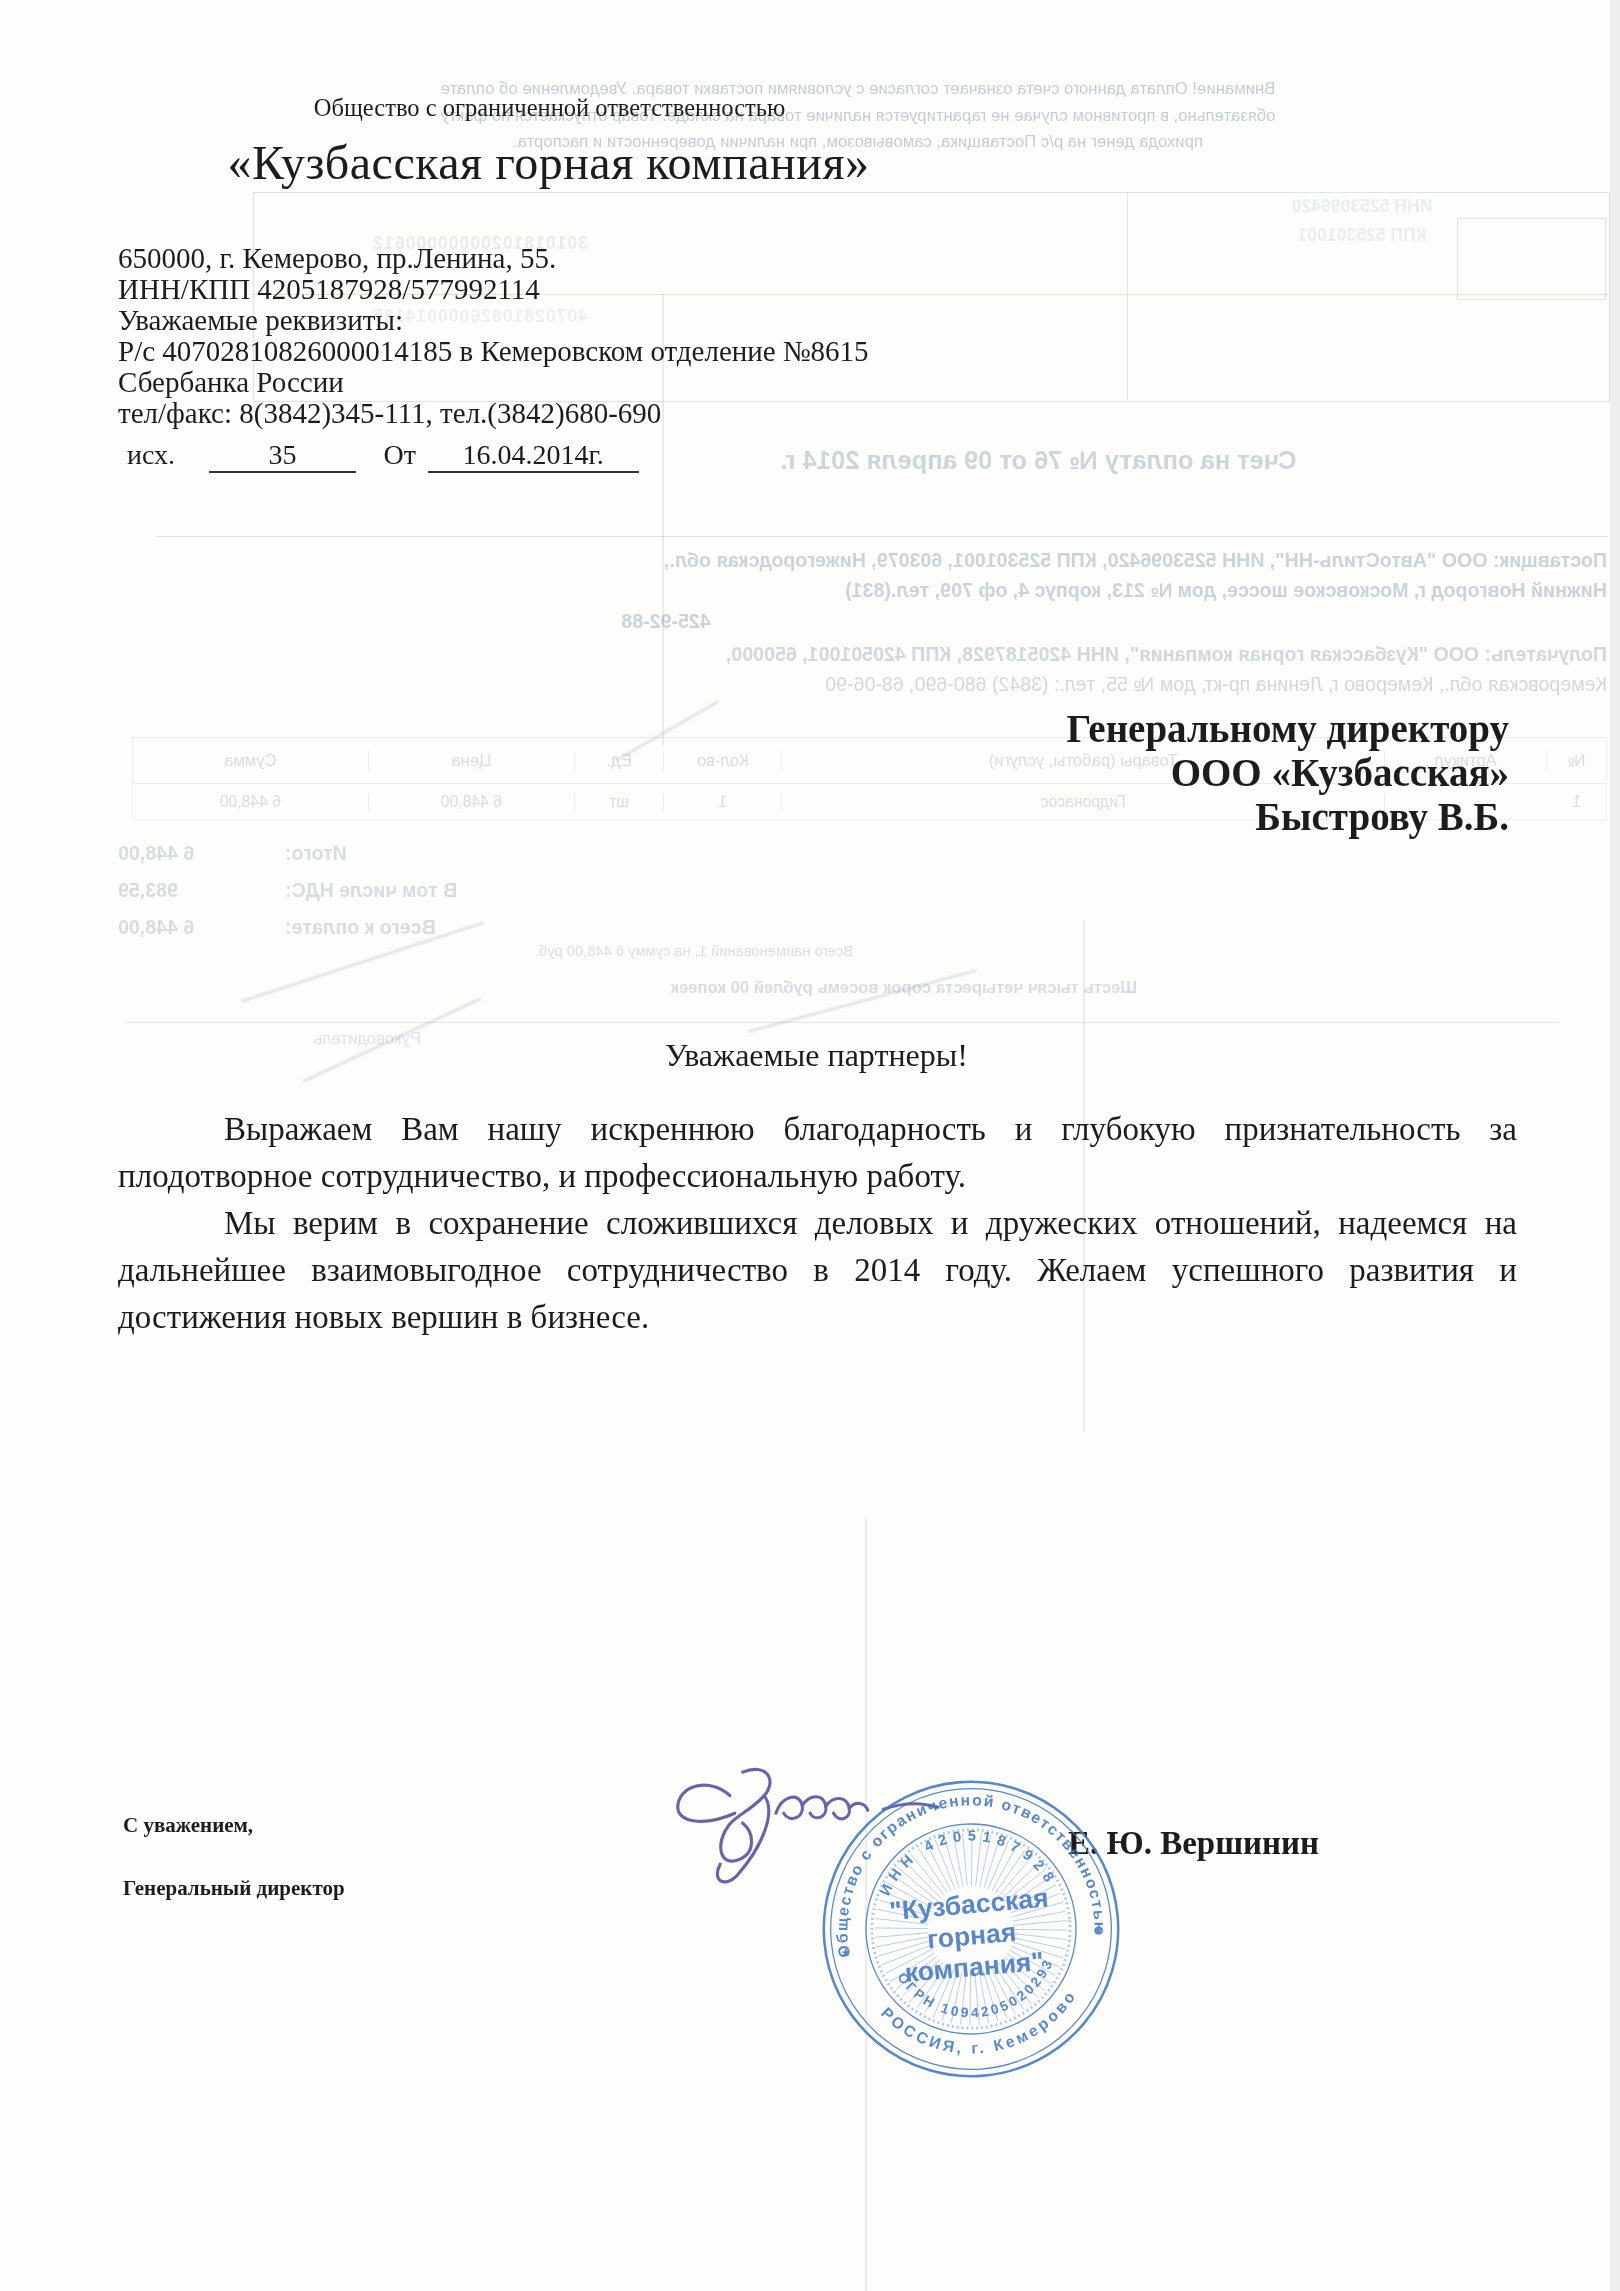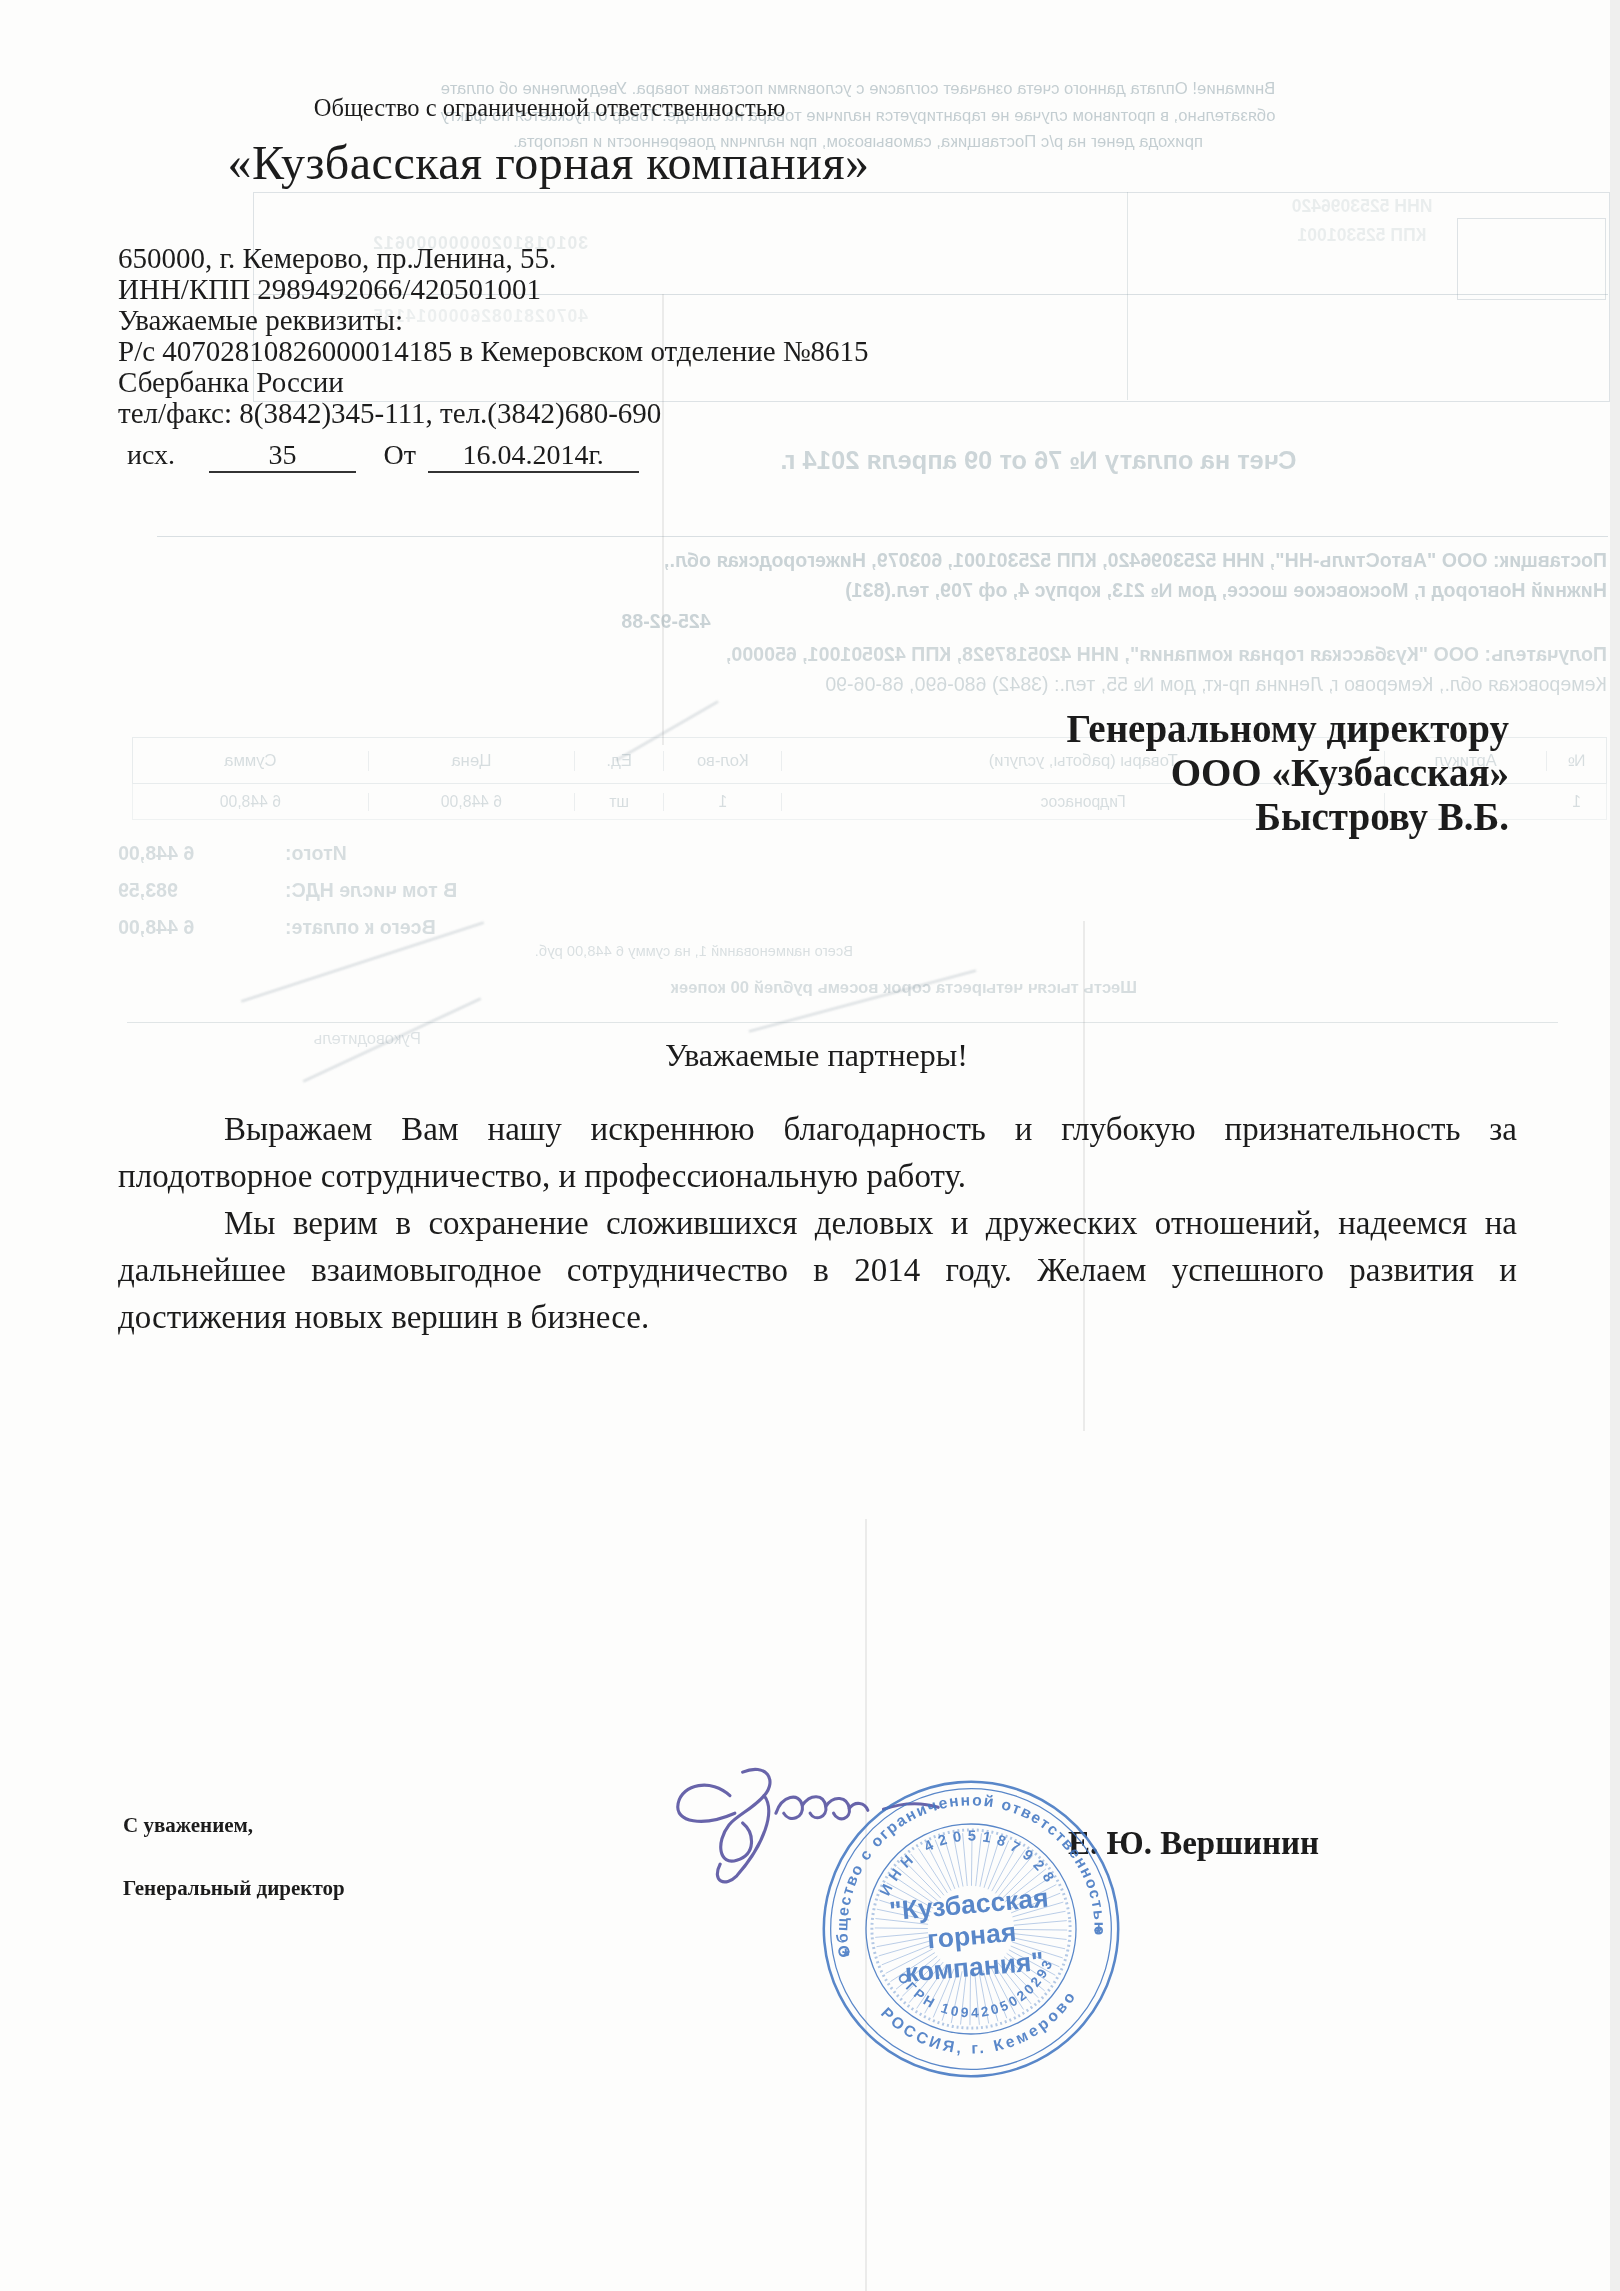--- a/index.html
+++ b/index.html
@@ -131,21 +131,21 @@
 <div class="abs scanline" style="left:662px;top:294px;height:451px;"></div>
 <div class="abs scanline" style="left:865px;top:1519px;height:772px;"></div>
 <div class="abs scanline" style="left:1083px;top:921px;height:510px;"></div>
 <div class="abs" style="left:1610px;top:0;width:9.8px;height:2292px;background:rgba(120,120,120,.10);"></div>
 
 <div class="abs org-line center">Общество с ограниченной ответственностью</div>
 <div class="abs title center">«Кузбасская горная компания»</div>
 
 <div class="abs addr">
   <div>650000, г. Кемерово, пр.Ленина, 55.</div>
-  <div>ИНН/КПП 2989492066/420501001</div>
+  <div>ИНН/КПП 4205187928/577992114</div>
   <div>Уважаемые реквизиты:</div>
   <div>Р/с 40702810826000014185  в Кемеровском отделение №8615 Сбербанка России</div>
   <div>тел/факс: 8(3842)345-111, тел.(3842)680-690</div>
 </div>
 
 <div class="abs outrow">
   <span>исх.</span><span class="cell cell-num">35</span><span>От</span><span class="cell cell-date">16.04.2014г.</span>
 </div>
 
 <div class="abs addressee">

